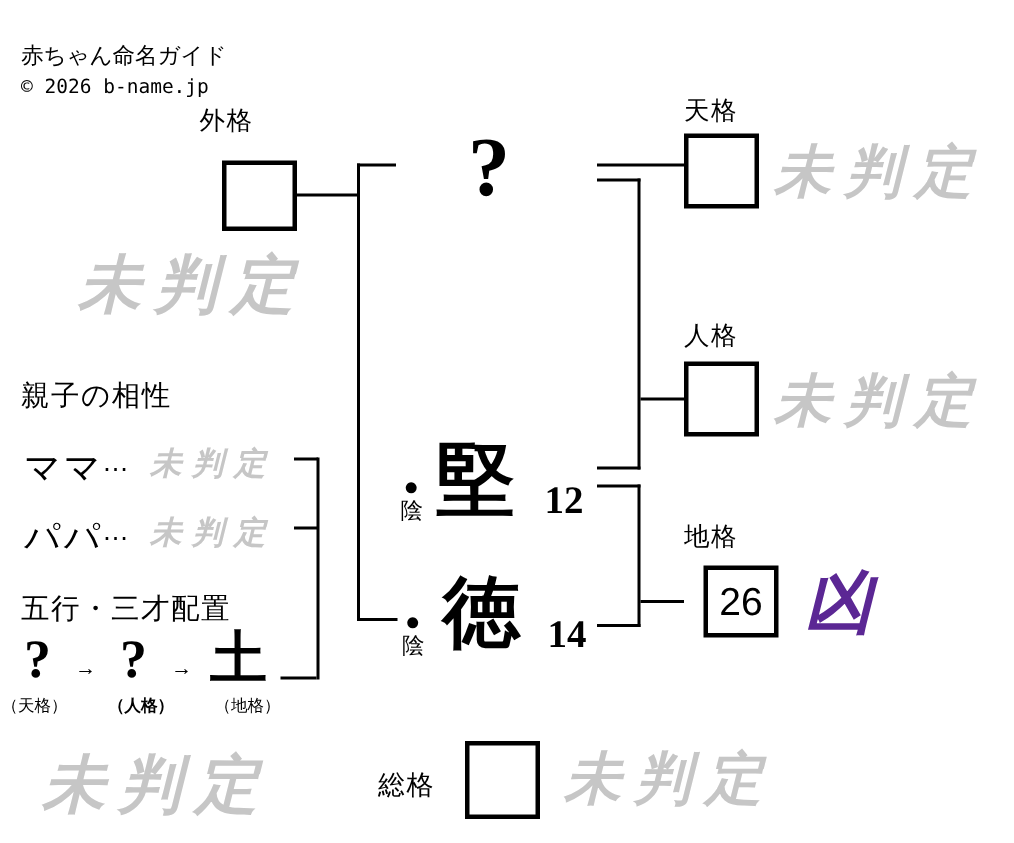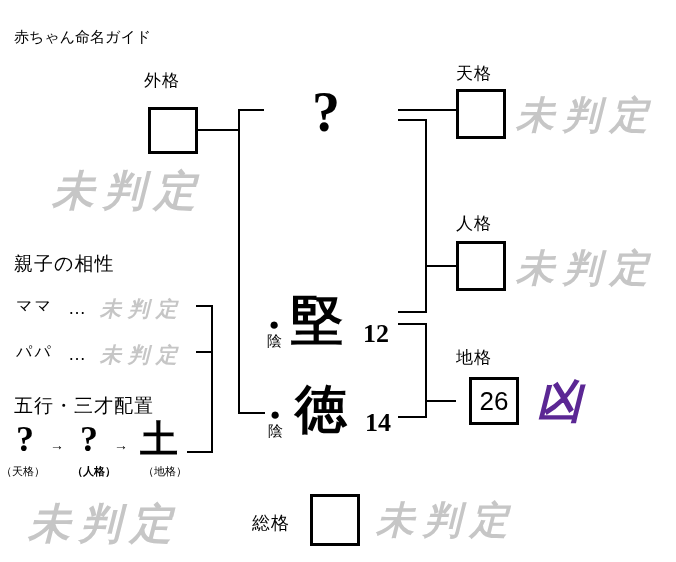--- a/index.html
+++ b/index.html
@@ -16,34 +16,35 @@
   .klabel{position:absolute;font-size:17px;letter-spacing:1px;}
   .wm{position:absolute;color:#c6c6c6;font-family:"Liberation Serif",serif;
     font-weight:bold;font-style:italic;line-height:1;white-space:nowrap;}
   .wm-big{font-size:40px;letter-spacing:9px;}
   .wm-small{font-size:21px;letter-spacing:7px;}
   .serifchar{position:absolute;font-family:"Liberation Serif",serif;font-weight:bold;line-height:1;}
   .yin{position:absolute;font-size:15px;line-height:1;}
   .marker{position:absolute;font-size:17px;line-height:1;}
   .strokes{position:absolute;font-family:"Liberation Serif",serif;font-weight:bold;font-size:26px;line-height:1;}
   .secheading{position:absolute;font-size:19px;letter-spacing:1px;}
-  .rowlabel{position:absolute;font-size:16px;letter-spacing:2px;}
+  .rowlabel{position:absolute;font-size:24px;letter-spacing:2px;}
   .dots{position:absolute;font-size:18px;}
   .sansai-sym{position:absolute;font-family:"Liberation Serif",serif;font-weight:bold;font-size:36px;line-height:1;}
   .sansai-arrow{position:absolute;font-size:14px;line-height:1;}
   .sansai-lbl{position:absolute;font-size:11px;line-height:1;}
   .result-bad{position:absolute;color:#5b2794;font-family:"Liberation Serif",serif;
     font-weight:bold;font-style:italic;font-size:46px;line-height:1;}
 </style>
 </head>
 <body>
 
 <div class="canvas">
 
   <div class="abs mono" style="left:14px;top:8px;font-size:15px;">赤ちゃん命名ガイド</div>
+  <div class="abs mono" style="left:14px;top:31px;font-size:13px;">© 2026 b-name.jp</div>
 
   <div class="wm wm-big" style="left:52px;top:170px;font-size:42px;">未判定</div>
   <div class="wm wm-big" style="left:516px;top:96px;font-size:38px;">未判定</div>
   <div class="wm wm-big" style="left:516px;top:249px;font-size:38px;">未判定</div>
   <div class="wm wm-big" style="left:376px;top:501px;font-size:38px;">未判定</div>
   <div class="wm wm-big" style="left:28px;top:503px;font-size:42px;">未判定</div>
 
   <div class="line" style="left:238px;top:109px;width:2px;height:305px;"></div>
   <div class="line" style="left:238px;top:109px;width:26px;height:2px;"></div>
   <div class="line" style="left:238px;top:412px;width:27px;height:2px;"></div>
@@ -59,21 +60,21 @@
   <div class="line" style="left:398px;top:323px;width:29px;height:2px;"></div>
   <div class="line" style="left:425px;top:323px;width:2px;height:95px;"></div>
   <div class="line" style="left:398px;top:416px;width:29px;height:2px;"></div>
   <div class="line" style="left:427px;top:400px;width:29px;height:2px;"></div>
 
   <div class="line" style="left:196px;top:305px;width:16px;height:2px;"></div>
   <div class="line" style="left:196px;top:351px;width:16px;height:2px;"></div>
   <div class="line" style="left:211px;top:305px;width:2px;height:148px;"></div>
   <div class="line" style="left:187px;top:451px;width:24px;height:2px;"></div>
 
-  <div class="klabel" style="left:144px;top:69px;">外格</div>
+  <div class="klabel" style="left:133px;top:69px;">外格</div>
   <div class="kbox" style="left:148px;top:107px;width:44px;height:41px;">
     <div class="val"></div>
   </div>
 
   <div class="serifchar" style="left:312px;top:84px;font-size:56px;">?</div>
 
   <div class="klabel" style="left:456px;top:62px;">天格</div>
   <div class="kbox" style="left:456px;top:89px;width:44px;height:44px;">
     <div class="val"></div>
   </div>

